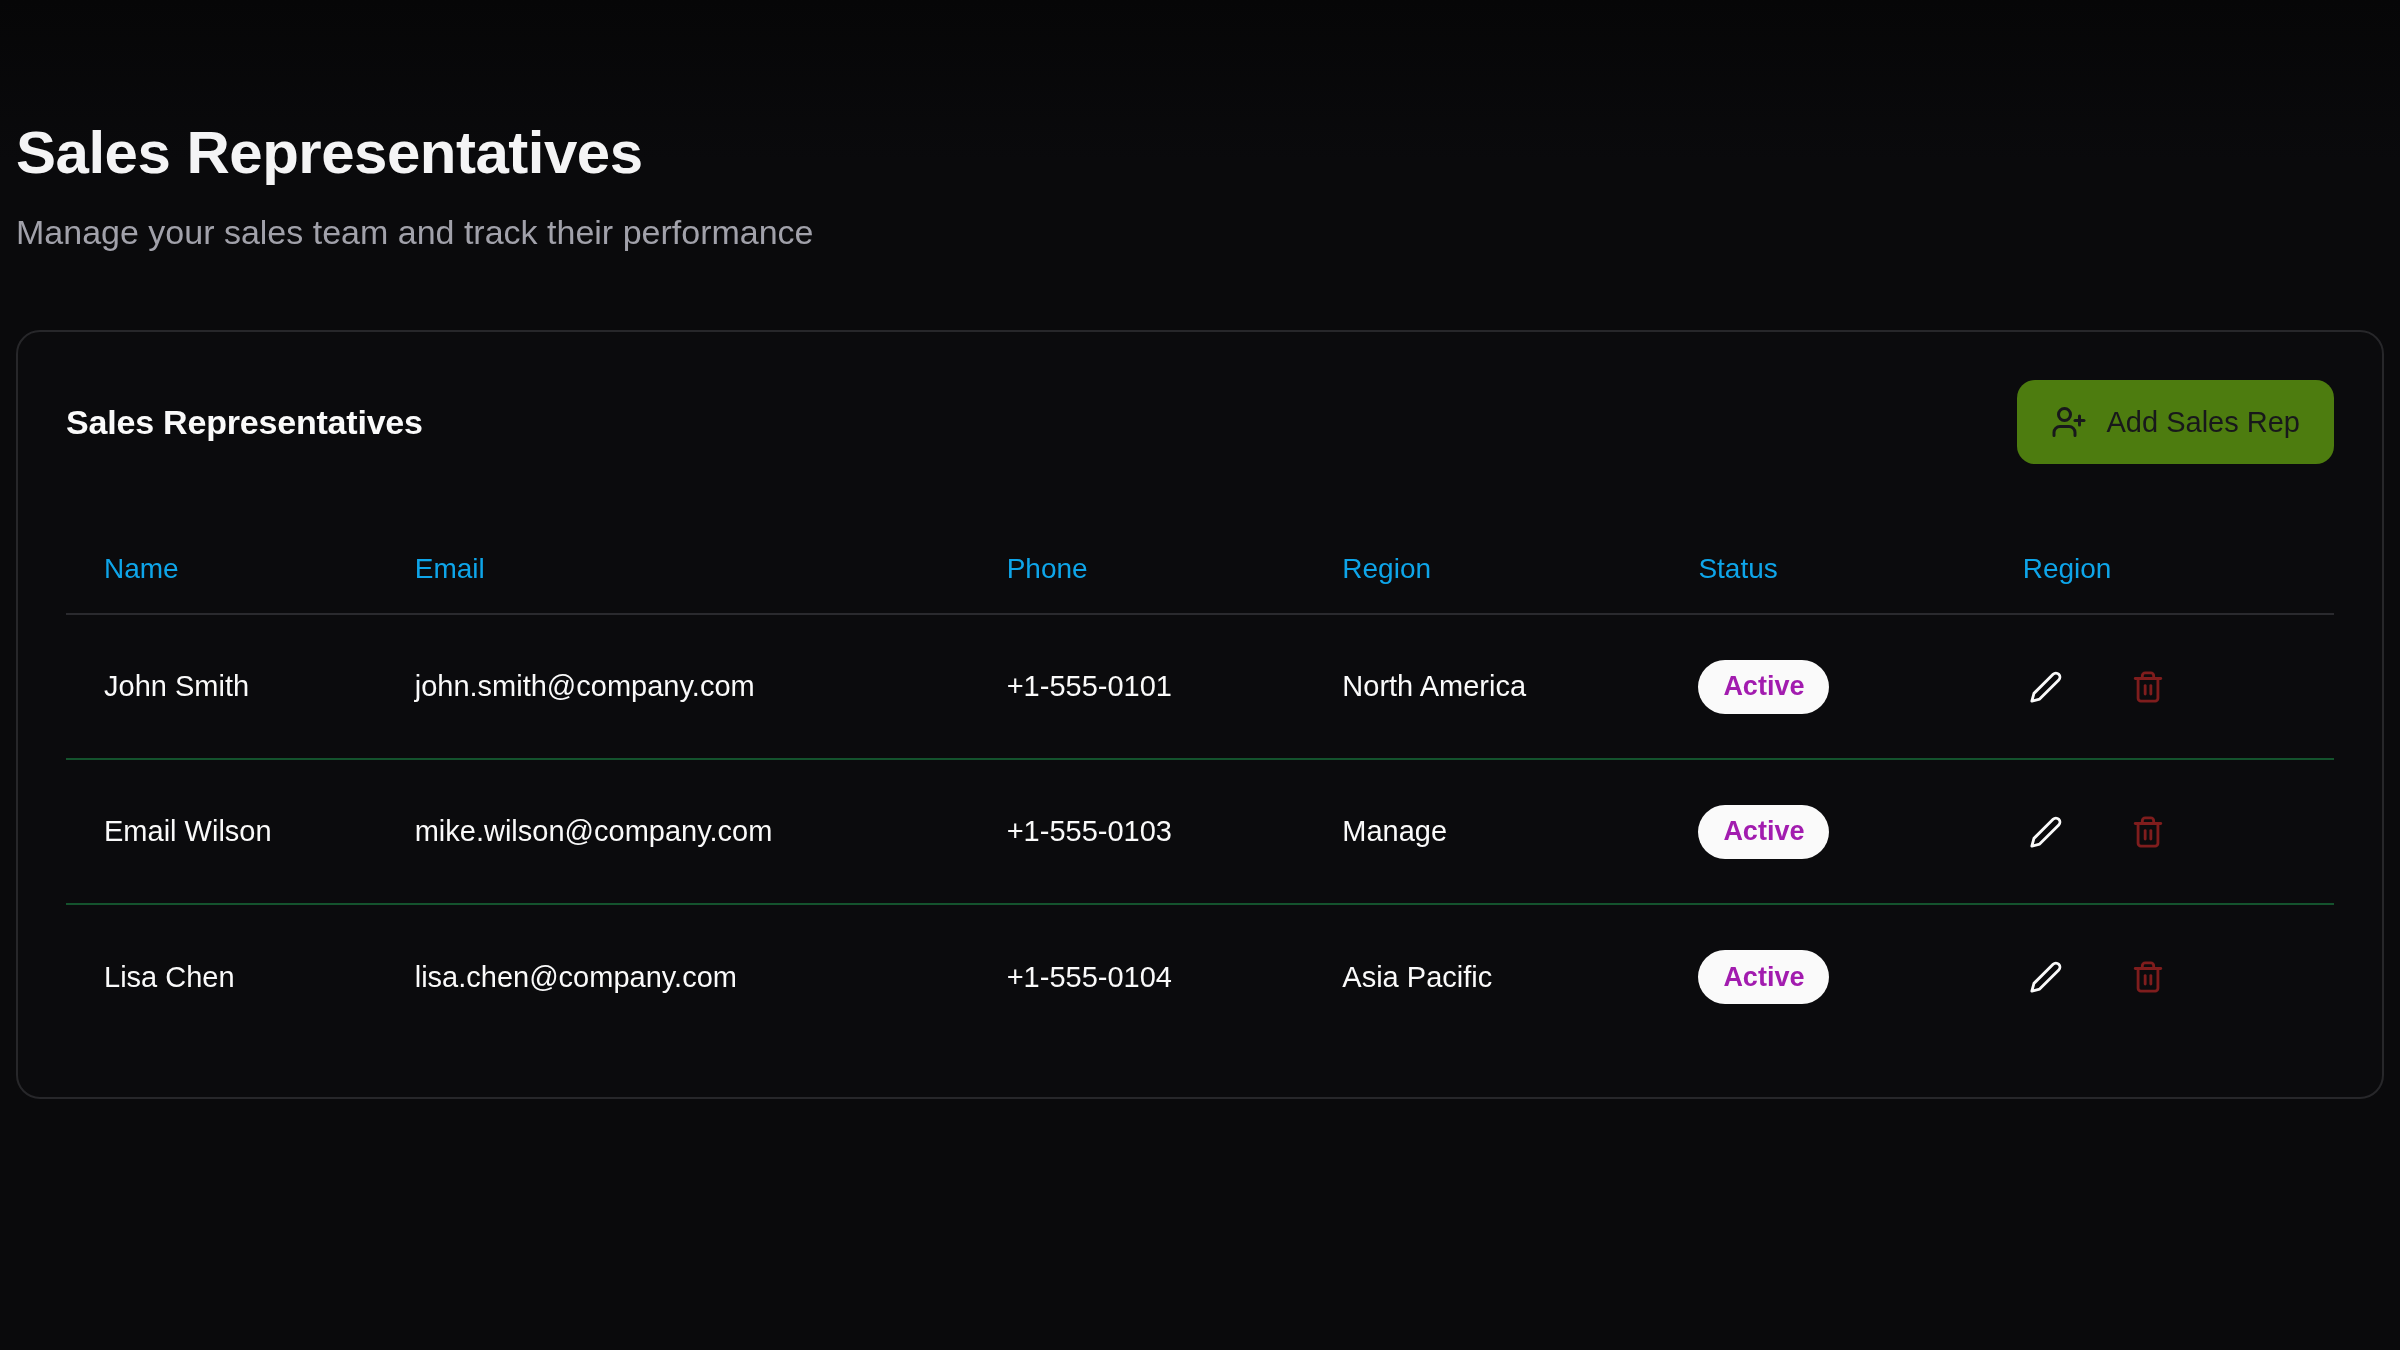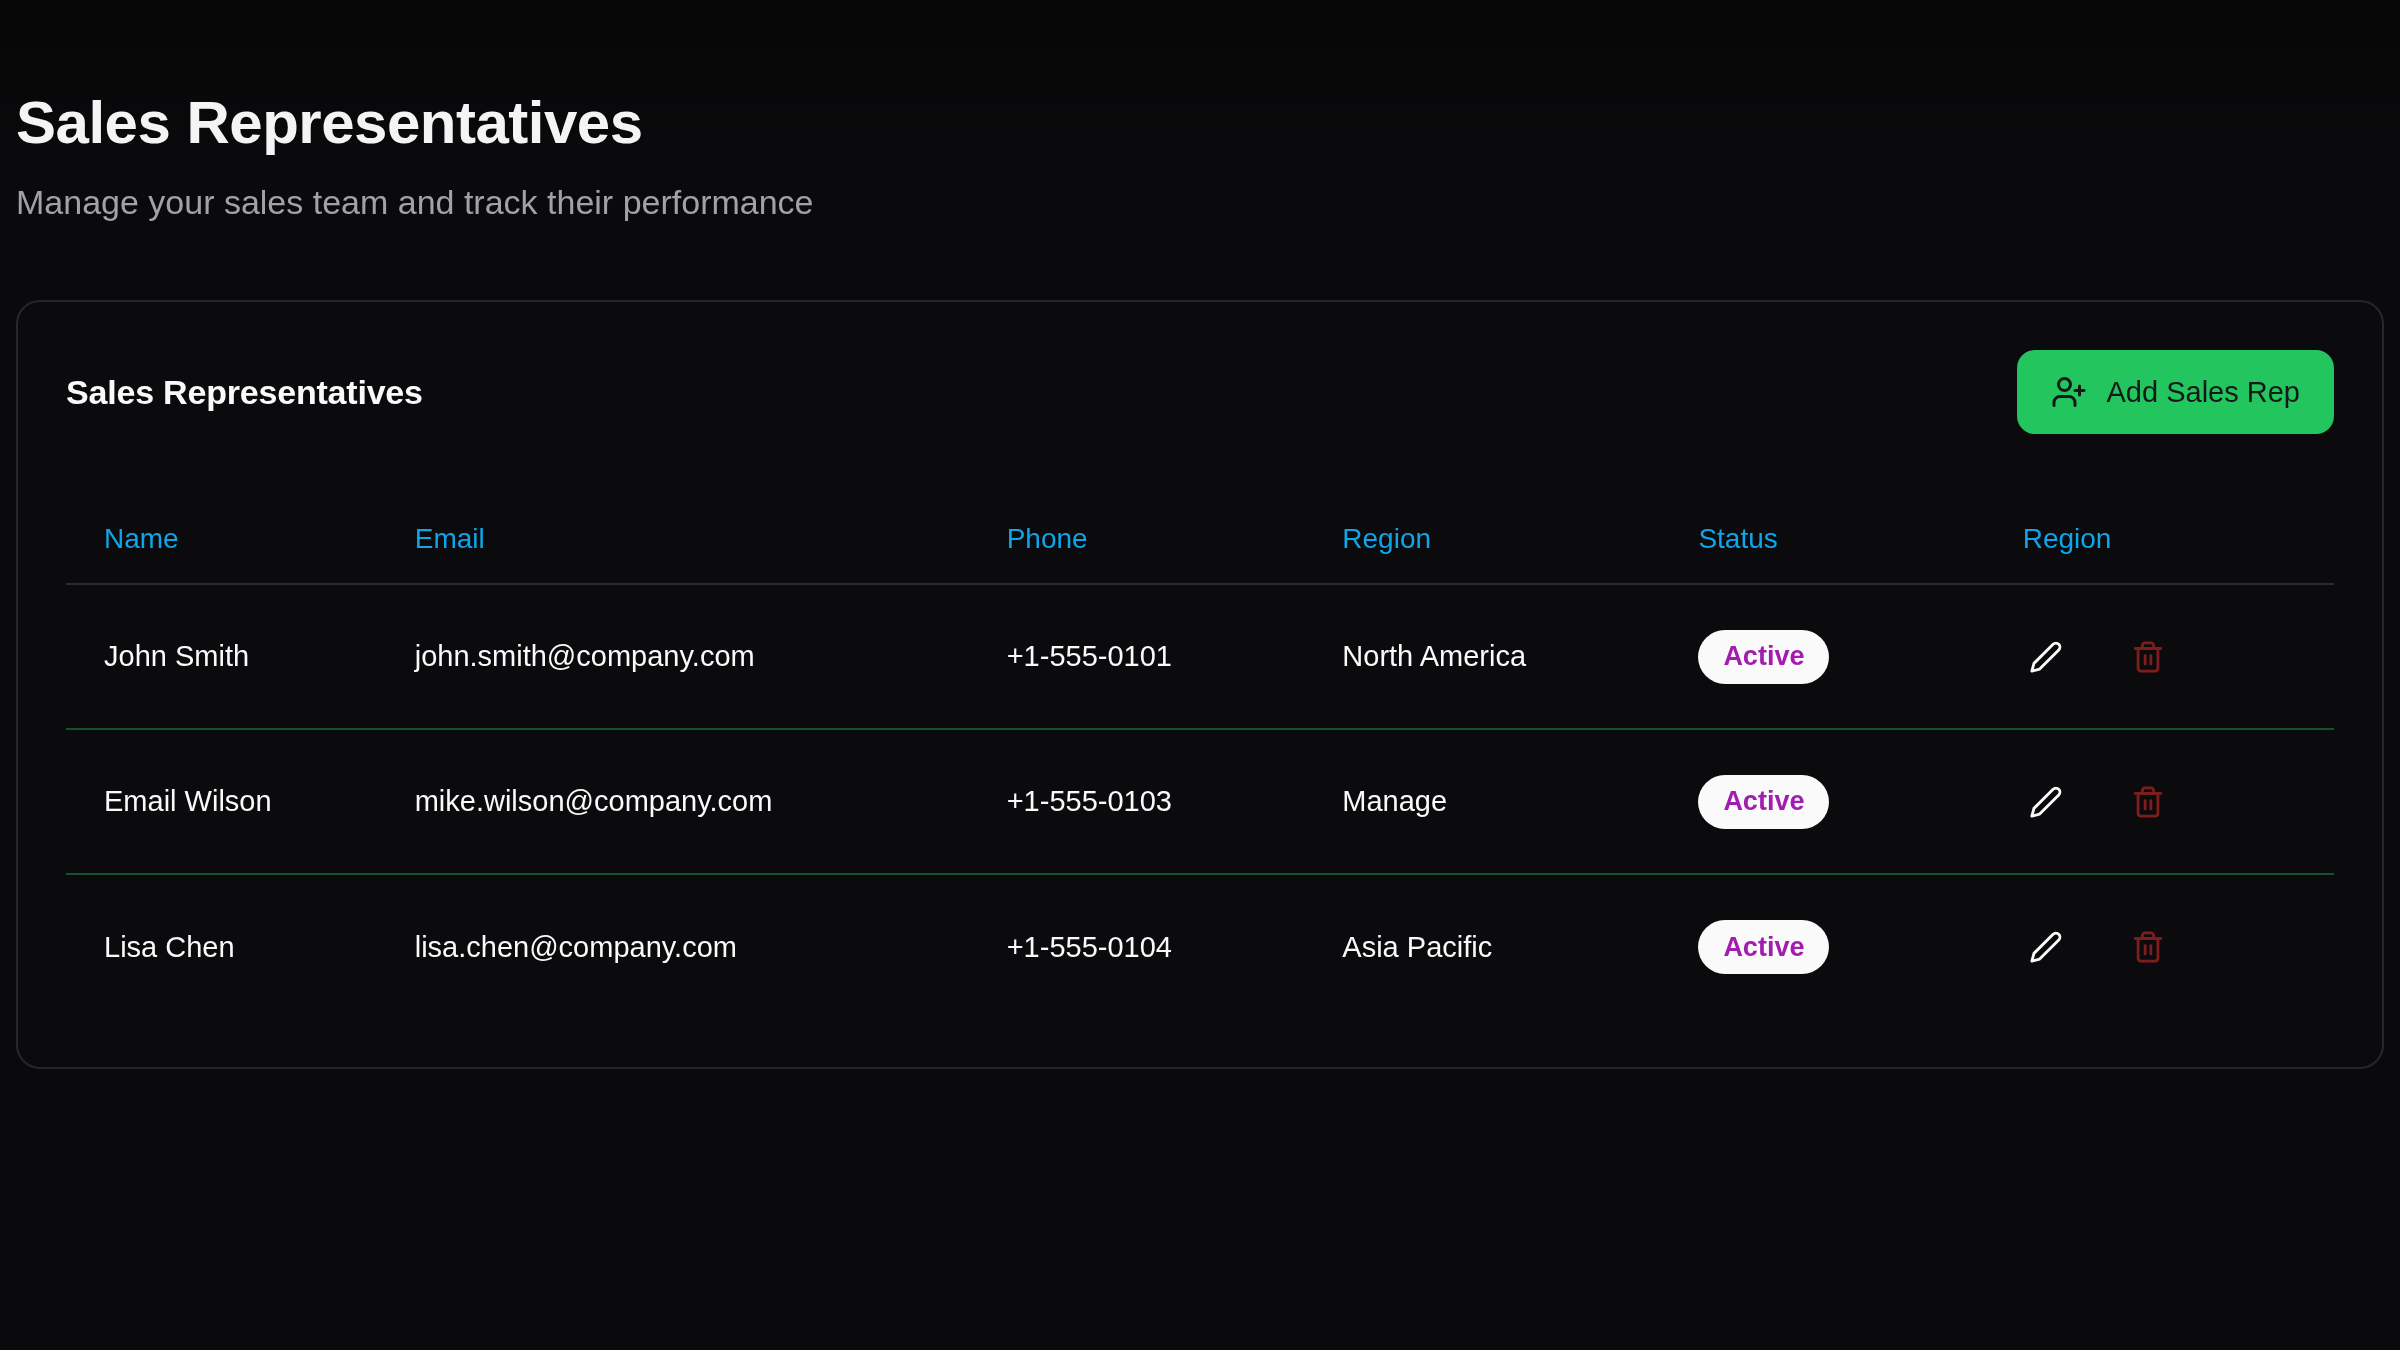--- a/index.html
+++ b/index.html
@@ -3,21 +3,21 @@
 <meta charset="utf-8">
 <style>
   * { box-sizing: border-box; }
   html, body { margin: 0; padding: 0; background: #0a0a0c; }
 
   .page {
     position: relative;
     width: 2400px;
     height: 1350px;
     overflow: hidden;
-    padding: 86px 16px 0;
+    padding: 116px 16px 0;
     font-family: "Liberation Sans", sans-serif;
     background: linear-gradient(180deg, #060607 0%, #0a0a0c 160px);
     color: #fafafa;
   }
 
   
   .page-title {
     margin: 0;
     font-size: 60px;
     line-height: 74px;
@@ -55,21 +55,21 @@
     color: #fafafa;
   }
   .add-btn {
     display: inline-flex;
     align-items: center;
     gap: 20px;
     height: 84px;
     padding: 0 34px;
     border: none;
     border-radius: 18px;
-    background: #22c55e;
+    background: #4d7c0f;
     color: #18181b;
     font-family: inherit;
     font-size: 29px;
     font-weight: 500;
     cursor: pointer;
   }
   .add-btn .btn-icon { display: inline-flex; }
   .add-btn svg {
     width: 36px; height: 36px;
     stroke: #18181b; fill: none;

